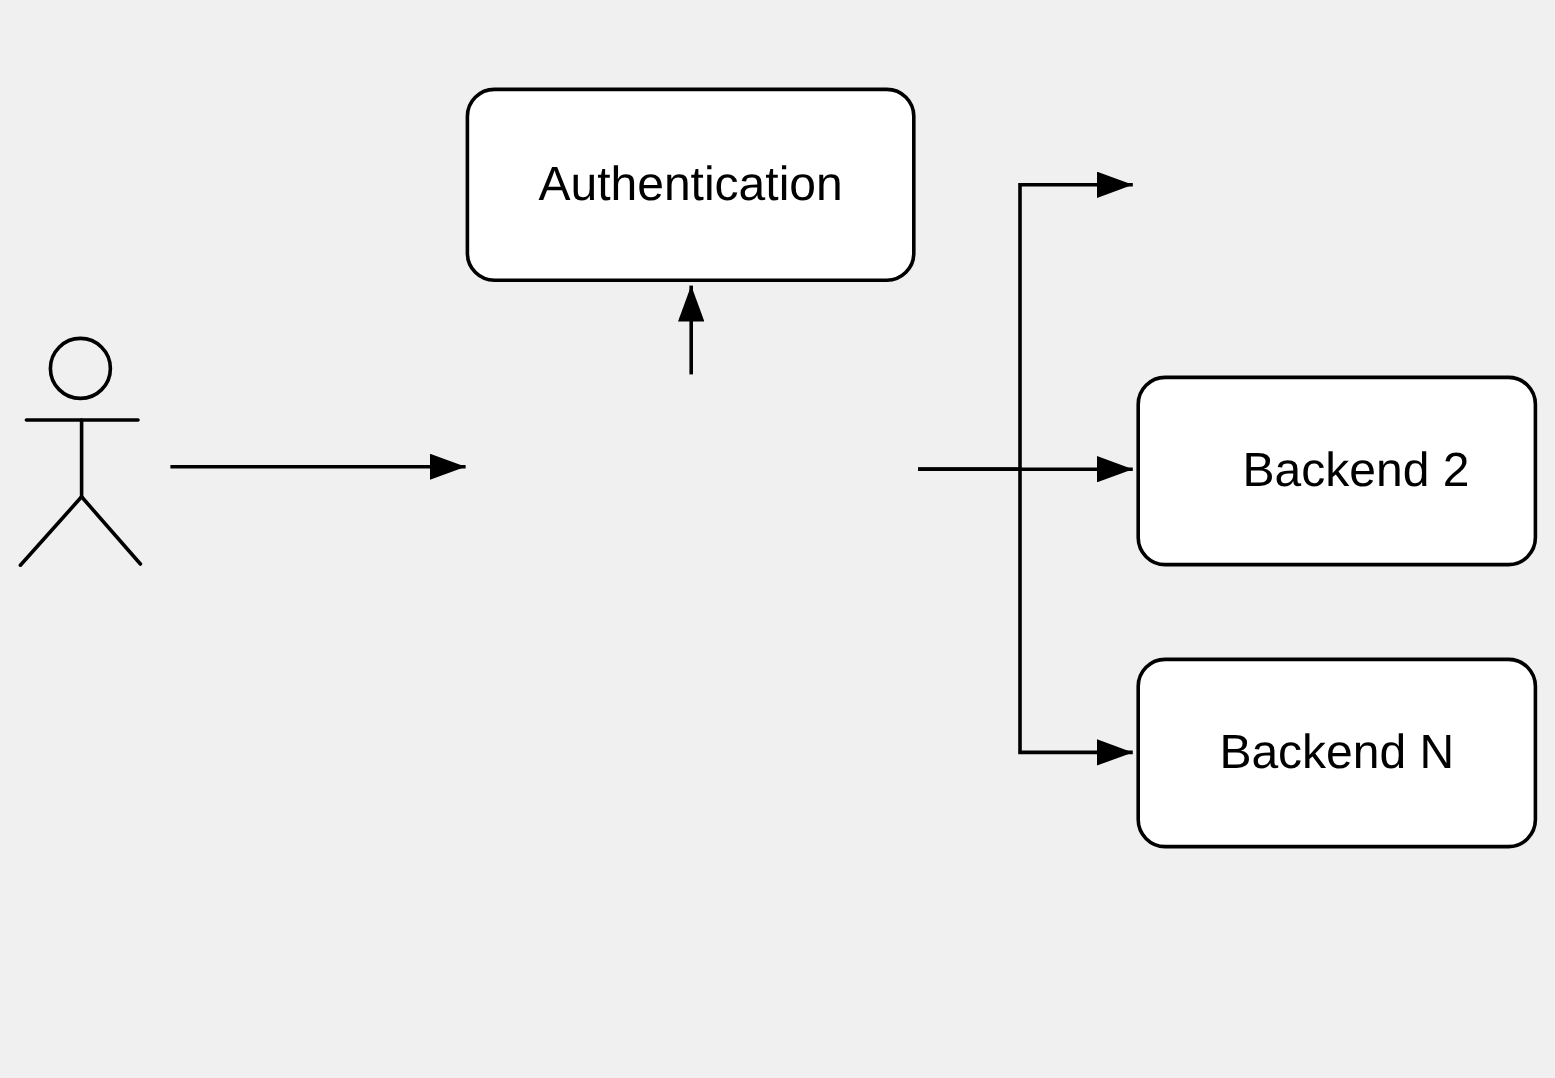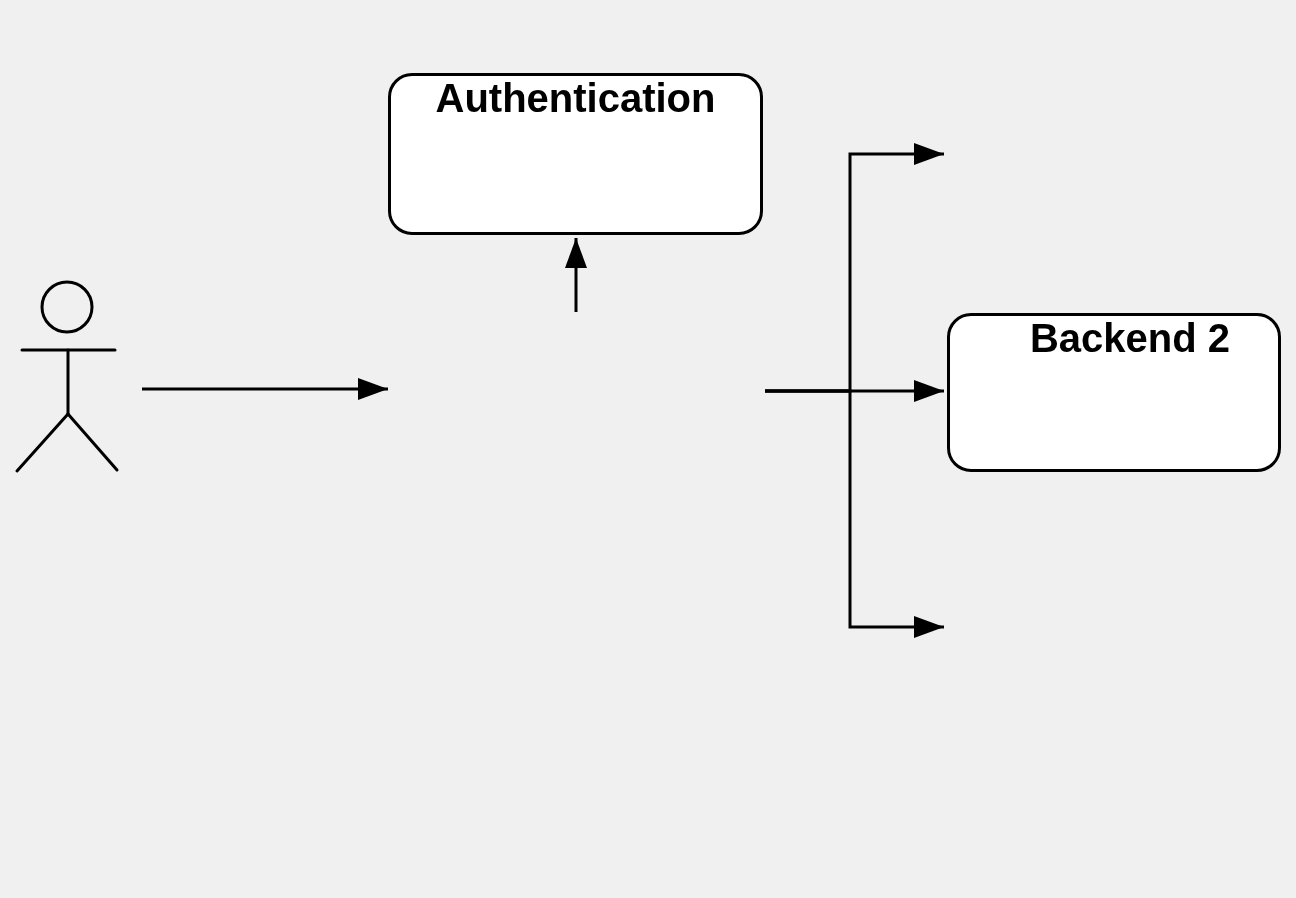--- a/index.html
+++ b/index.html
@@ -38,22 +38,22 @@
     fill: none;
     stroke-linecap: round;
   }
   .arrow-head { fill: var(--stroke); }
   .node {
     position: absolute;
     background: var(--fill);
     border: 3px solid var(--stroke);
     border-radius: 24px;
     display: flex;
+    align-items: center;
     justify-content: center;
-    font-weight: bold;
   }
   .node-label {
     font-size: 40px;
     color: var(--text);
     white-space: nowrap;
   }
 </style>
 </head>
 <body>
 
@@ -84,14 +84,17 @@
   <div class="node" style="left:388px; top:73px; width:375px; height:162px;">
     <span class="node-label">Authentication</span>
   </div>
 
 
 
   <div class="node" style="left:947px; top:313px; width:334px; height:159px;padding-left:32px;">
     <span class="node-label">Backend 2</span>
   </div>
 
+  <div class="node" style="left:947px; top:548px; width:334px; height:159px;">
+    <span class="node-label">Backend N</span>
+  </div>
 
 </div>
 
 </body></html>

